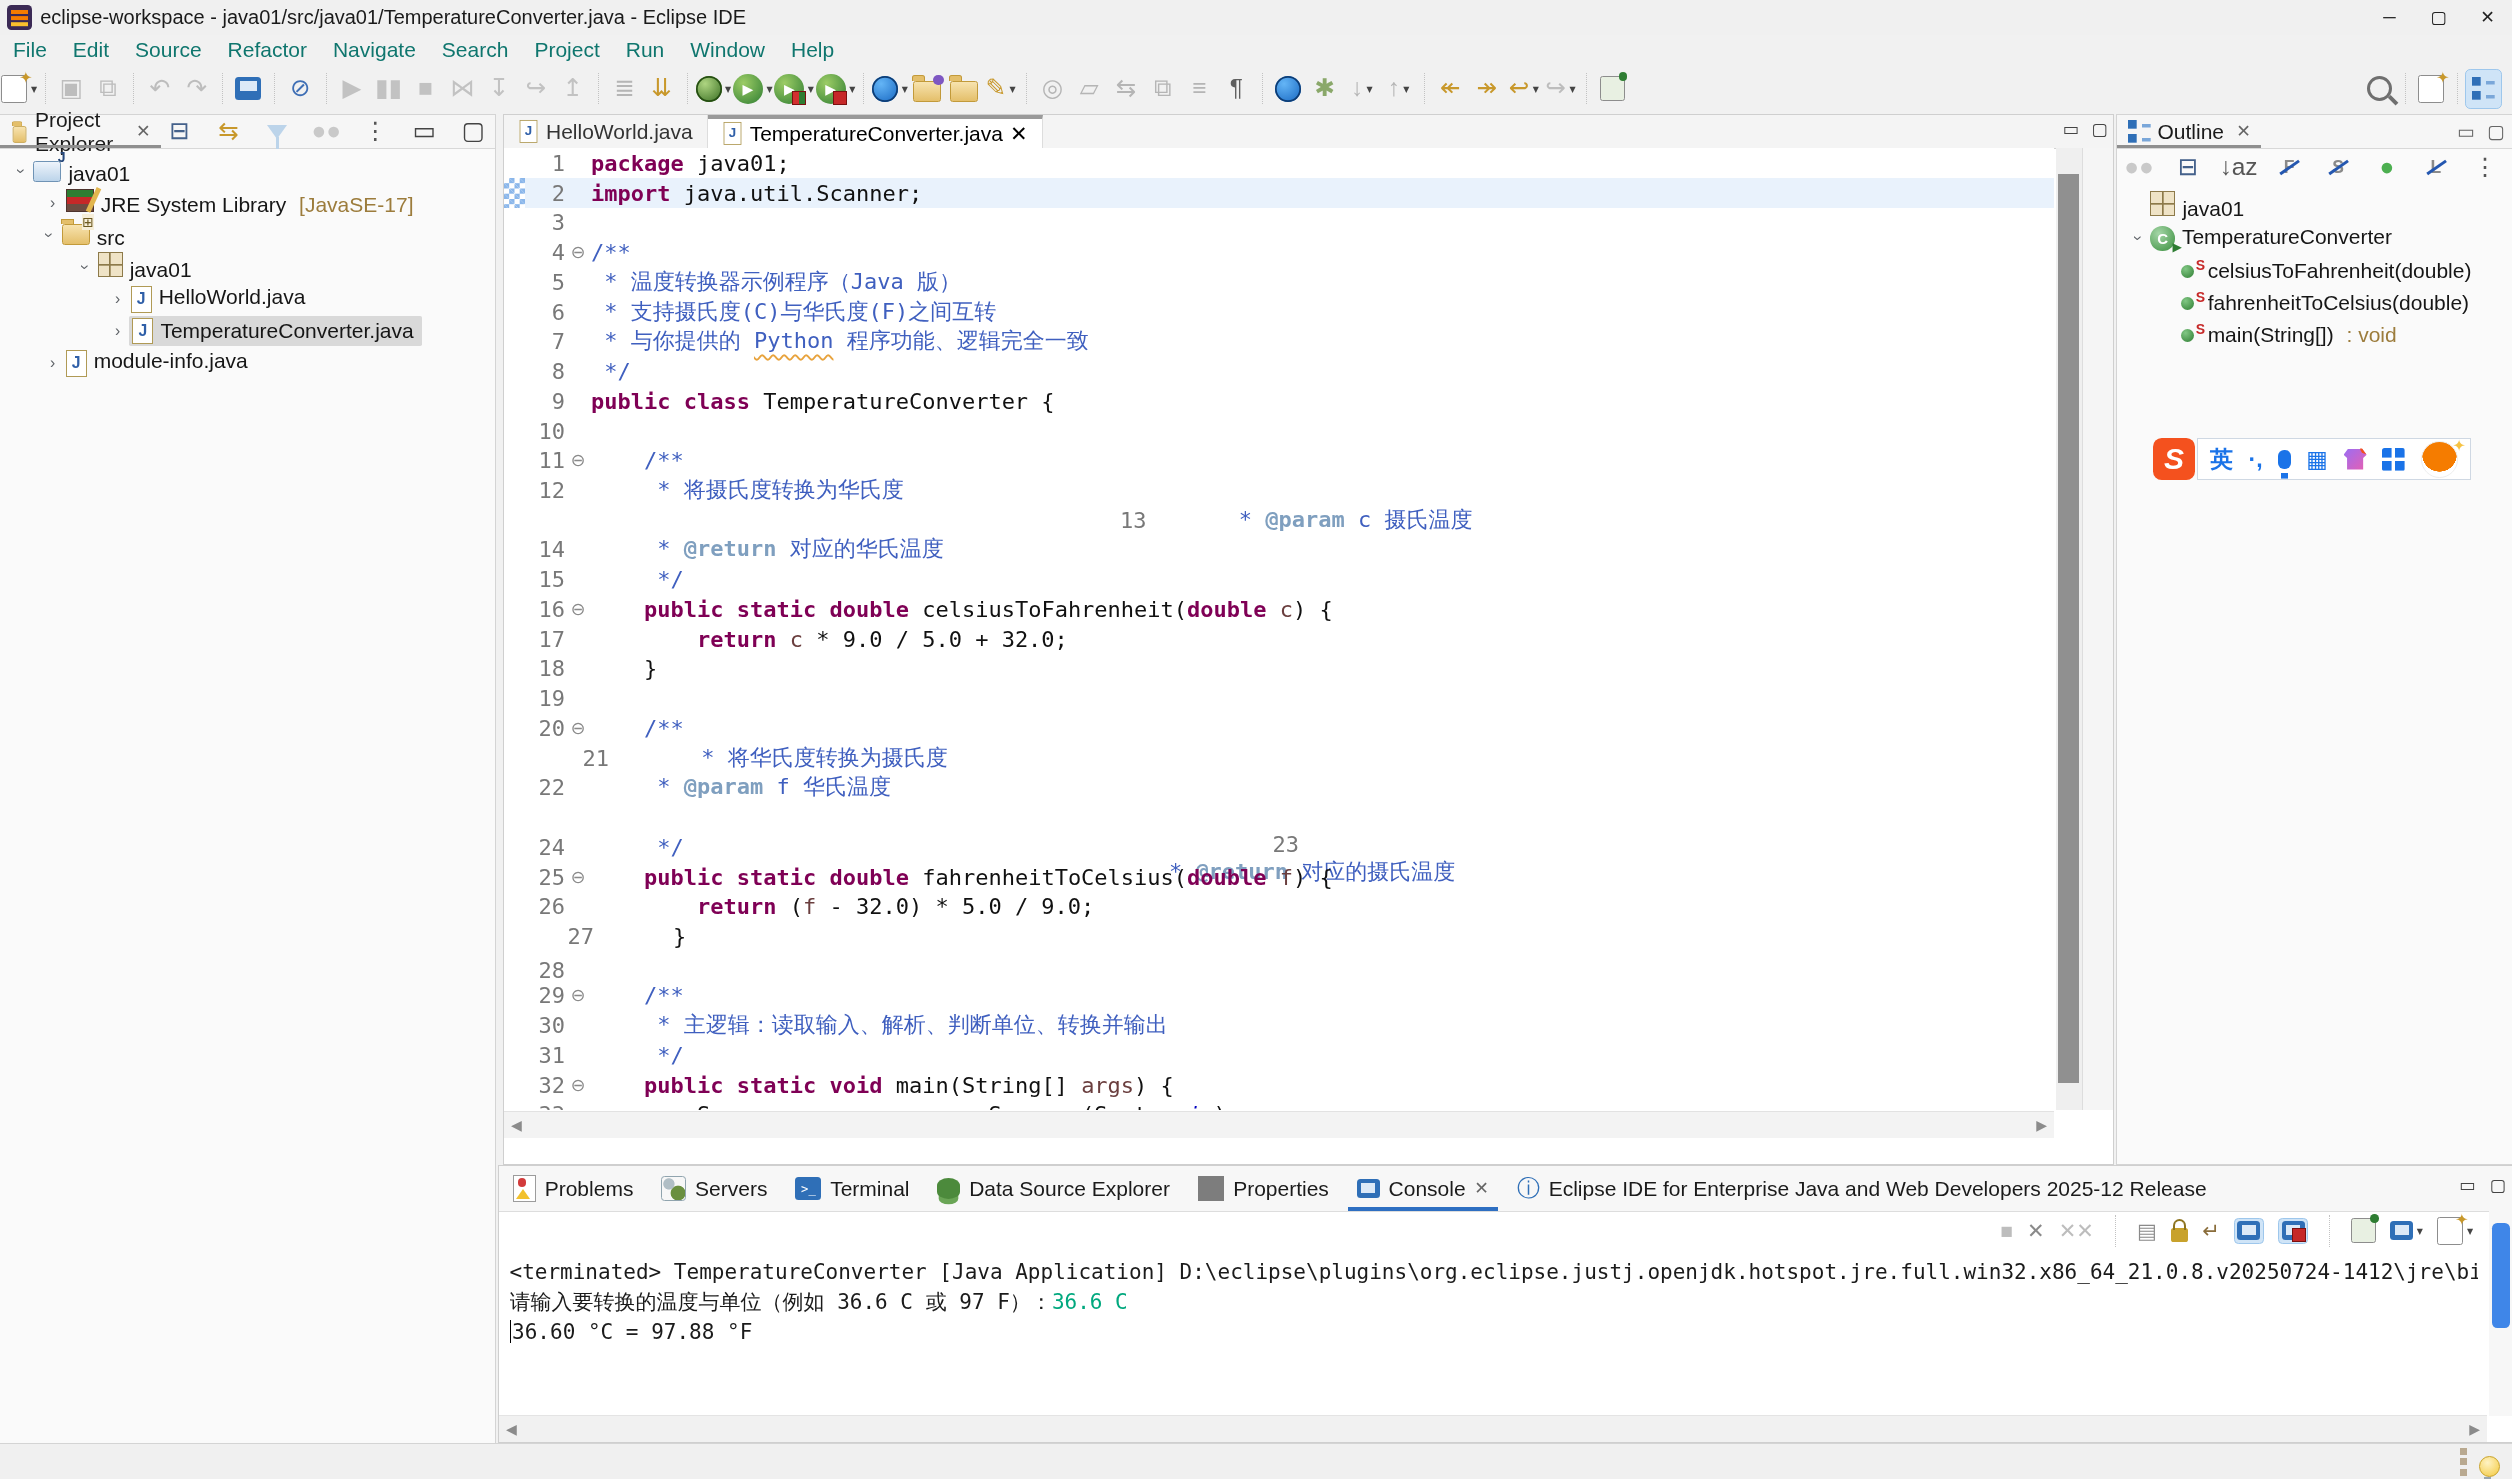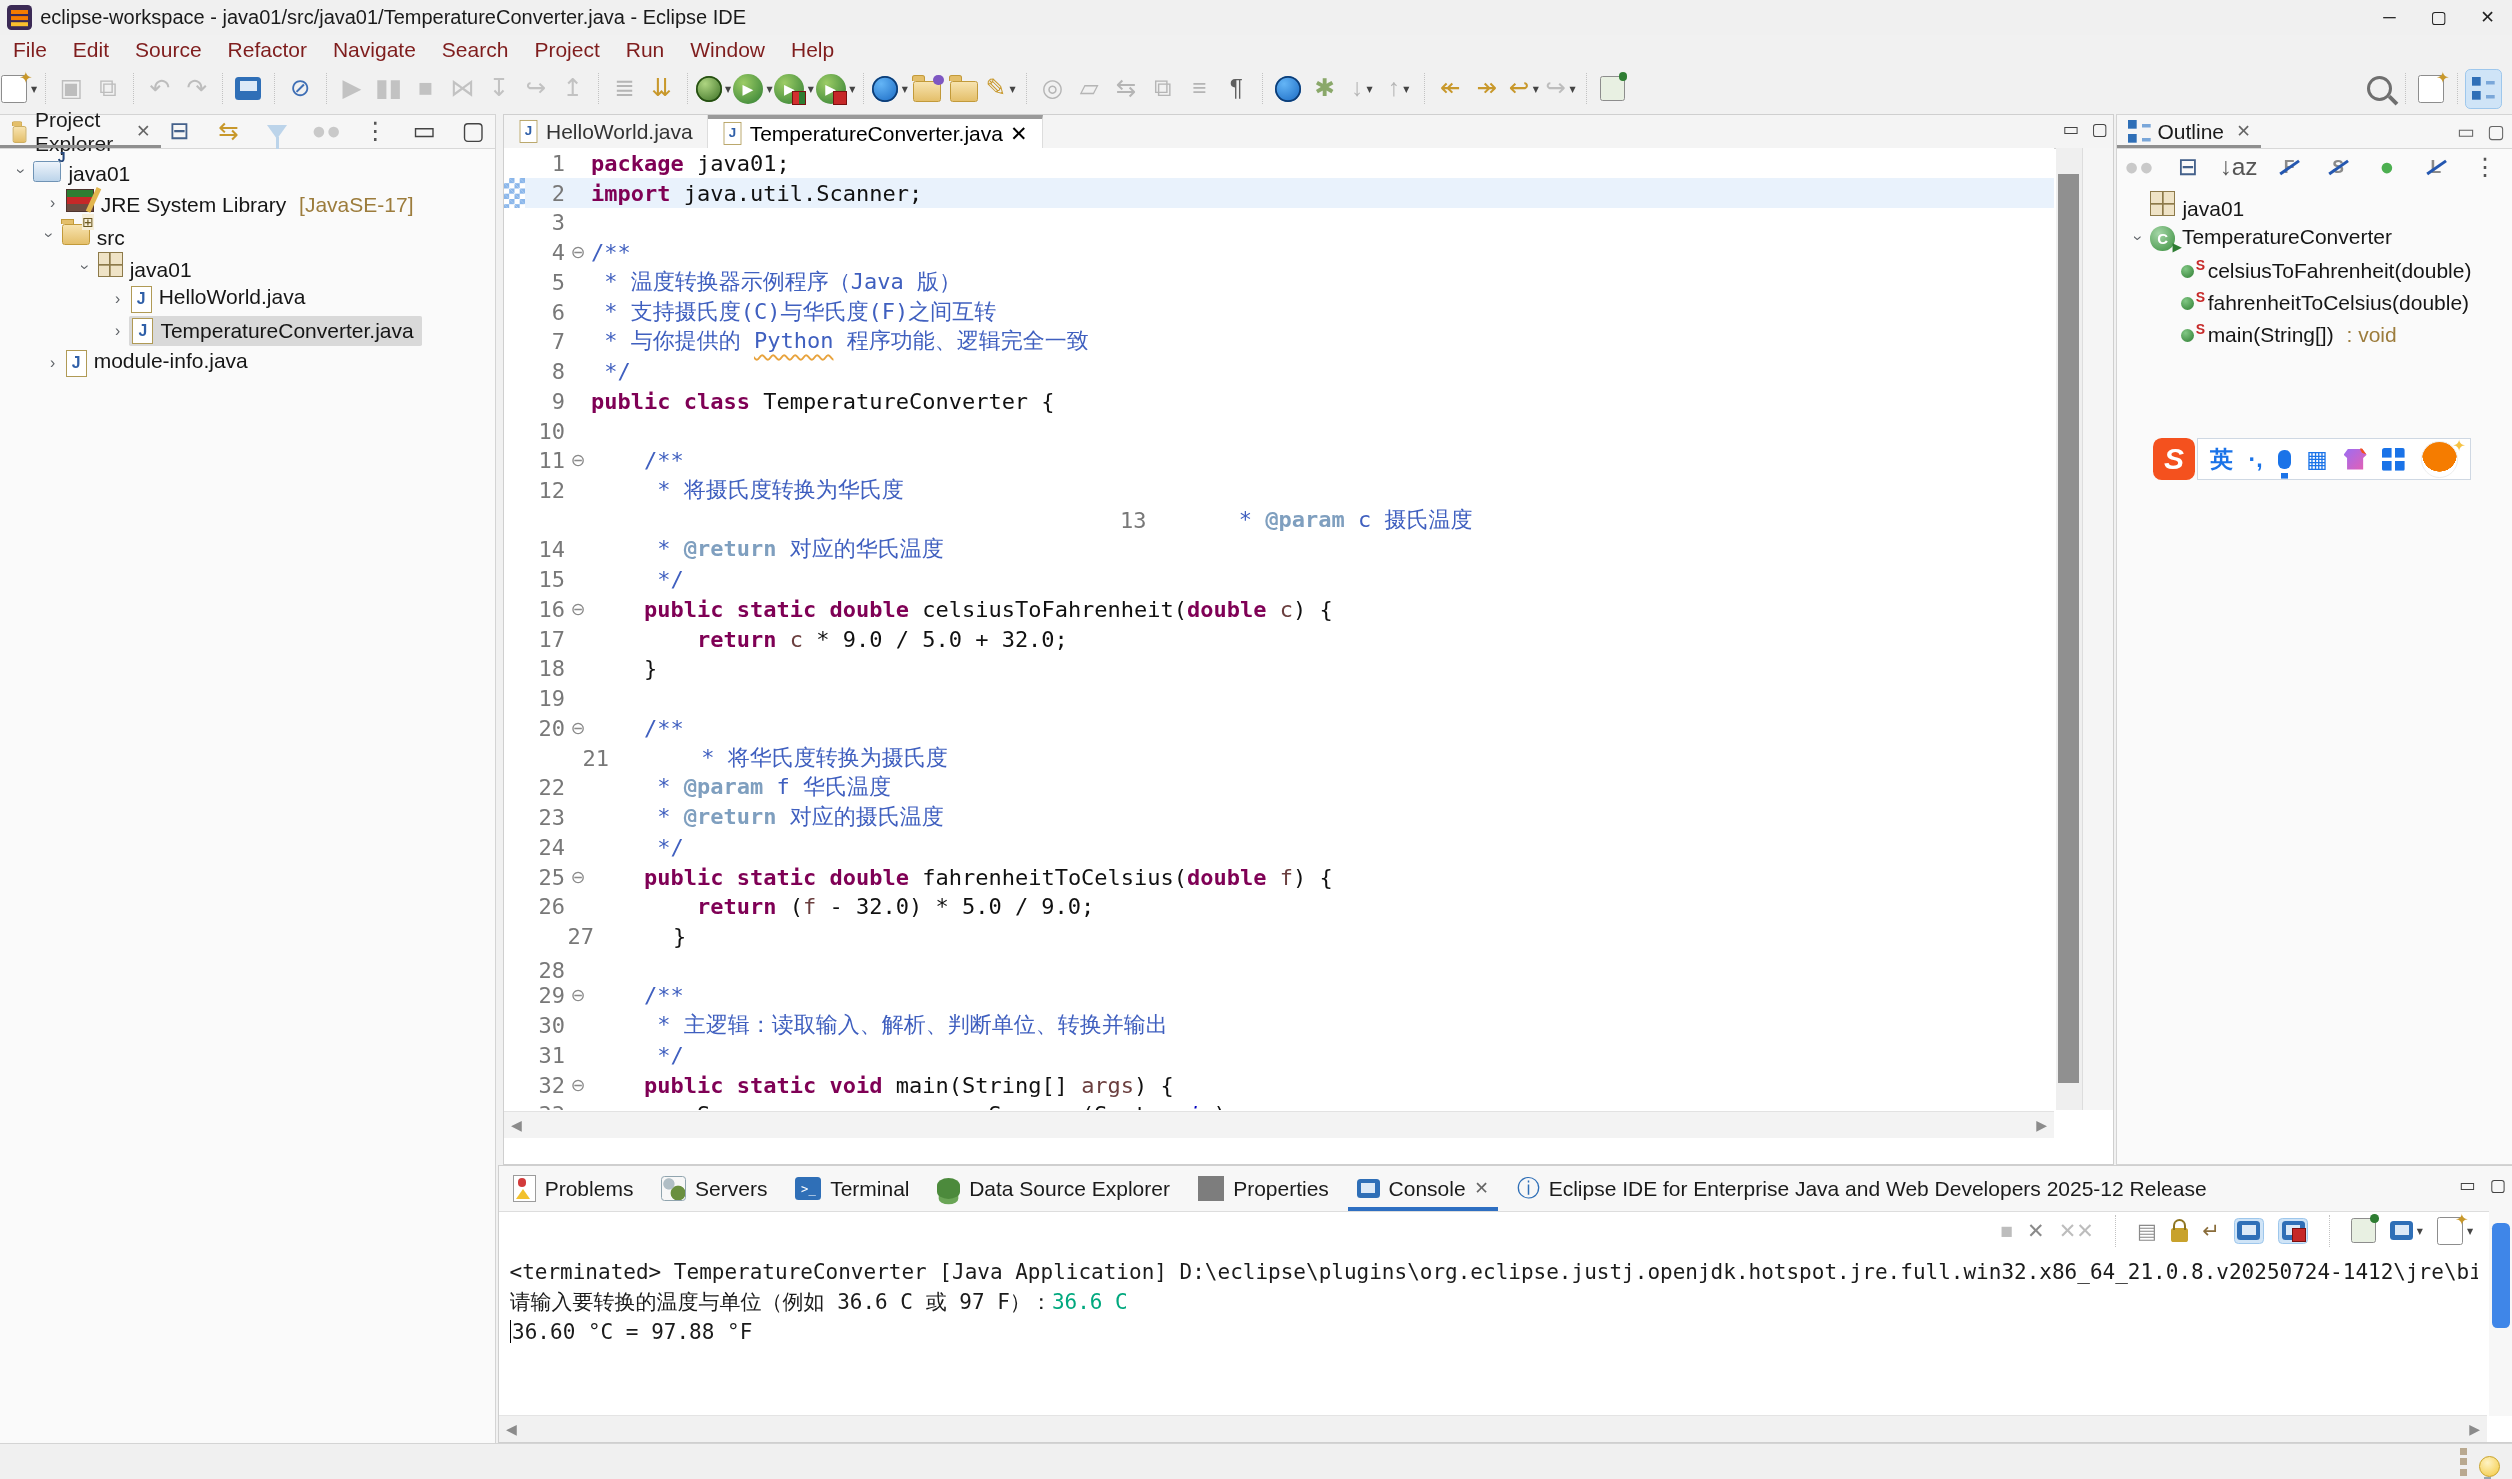--- a/index.html
+++ b/index.html
@@ -7,21 +7,21 @@
        font-family:"Liberation Sans","DejaVu Sans",sans-serif;color:#1b1b1b;font-size:21px;}
   
   #titlebar{position:absolute;left:0;top:0;width:100%;height:35px;background:#f0f0f0;display:flex;align-items:center;}
   .applogo{width:24.5px;height:24.5px;margin:0 8.7px 0 7px;border-radius:4.4px;background:#3b2a55;position:relative;flex:0 0 auto;}
   .applogo::before{content:"";position:absolute;left:3.5px;top:5.2px;width:17.5px;height:3.5px;background:#f57c00;box-shadow:0 6.1px 0 #f57c00,0 12.2px 0 #fbc02d;}
   #title-text{font-size:20px;color:#1a1a1a;white-space:nowrap;}
   .wincontrols{position:absolute;right:0;top:0;height:35px;display:flex;}
   .winbtn{width:49px;height:35px;display:flex;align-items:center;justify-content:center;font-size:17.5px;color:#222;}
   
   #menubar{position:absolute;left:0;top:35px;width:100%;height:30px;display:flex;align-items:center;background:#f1f1f1;}
-  .menu-item{padding:0 13px;line-height:30px;font-size:21px;color:#7f1d1d;}
+  .menu-item{padding:0 13px;line-height:30px;font-size:21px;color:#0f766e;}
   
   #toolbar{position:absolute;left:0;top:65px;width:100%;height:47px;display:flex;align-items:center;background:#f1f1f1;}
   .tbi{height:38px;min-width:35px;display:inline-flex;align-items:center;justify-content:center;margin:0 0.9px;border-radius:5.2px;position:relative;}
   .tbi .g{font-size:24.5px;line-height:1;}
   .dd{font-size:12.2px;color:#444;margin-left:3.5px;}
   .tbsep{width:0;height:31.5px;border-left:1.7px dotted #c2c2c2;margin:0 7px;}
   #toolbar-right{position:absolute;right:8.7px;top:65px;height:47px;display:flex;align-items:center;}
   .persp-active{background:#cfe4f7;border:0.9px solid #9ec7ec;border-radius:5.2px;}
   
   .ico{display:inline-block;position:relative;}
@@ -566,21 +566,21 @@
           <span class="lnum">21</span>
           <span class="fold"></span>
           <span class="ctext"><span class="c-d">     * 将华氏度转换为摄氏度</span></span>
         </div>
         <div class="code-row" style="top: 624px;">
           <span class="gmark"></span>
           <span class="lnum">22</span>
           <span class="fold"></span>
           <span class="ctext"><span class="c-d">     * </span><span class="c-t">@param</span><span class="c-d"> f 华氏温度</span></span>
         </div>
-        <div class="code-row" style="top: 654px;">
+        <div class="code-row" style="top: 654px; flex-direction: column;">
           <span class="gmark"></span>
           <span class="lnum">23</span>
           <span class="fold"></span>
           <span class="ctext"><span class="c-d">     * </span><span class="c-t">@return</span><span class="c-d"> 对应的摄氏温度</span></span>
         </div>
         <div class="code-row" style="top: 684px;">
           <span class="gmark"></span>
           <span class="lnum">24</span>
           <span class="fold"></span>
           <span class="ctext"><span class="c-d">     */</span></span>

